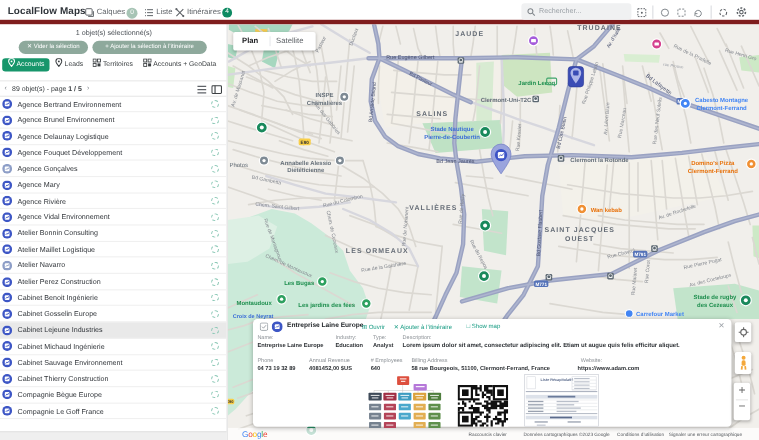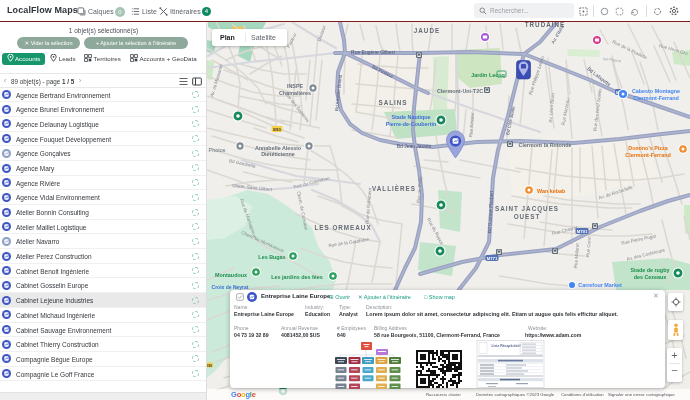--- a/index.html
+++ b/index.html
@@ -1,18 +1,18 @@
 <!DOCTYPE html>
 <html><head><meta charset="utf-8">
 <style>
 *{margin:0;padding:0;box-sizing:border-box}
 body{font-family:"Liberation Sans",sans-serif}
 .page{position:relative;width:690px;height:400px;overflow:hidden;background:#fff;font-family:"Liberation Sans",sans-serif}
 .abs{position:absolute}
-.hdr{position:absolute;left:0;top:0;width:690px;height:22px;background:#fff;border-bottom:1px solid #7f1d1d;z-index:30}
+.hdr{position:absolute;left:0;top:0;width:690px;height:22px;background:#fff;border-bottom:4px solid #7f1d1d;z-index:30}
 .logo{position:absolute;left:7px;top:5px;font-size:9px;font-weight:600;color:#2f343a;letter-spacing:.1px}
 .hnav{position:absolute;top:0;height:22px;display:flex;align-items:center;color:#5f6368;font-size:7px}
 .badge{display:inline-block;border-radius:50%;color:#fff;text-align:center;font-size:6px}
 .srch{position:absolute;left:474px;top:3px;width:100px;height:15px;background:#f0f1f2;border-radius:3px;color:#9aa0a6;font-size:6.5px;line-height:15px;padding-left:16px}
 .sb{position:absolute;left:0;top:22px;width:207px;height:378px;background:#fff;border-right:1px solid #ddd;z-index:20}
 .selinfo{position:absolute;left:0;top:5px;width:207px;text-align:center;font-size:6.5px;color:#4a4f55}
 .pill{position:absolute;top:15px;height:12px;border-radius:6px;background:#8ea99c;color:#fff;font-size:5.5px;line-height:12px;text-align:center}
 .tabs{position:absolute;left:0;top:31px;width:207px;height:13px}
 .tabact{position:absolute;left:2px;top:0;width:43px;height:12px;background:#17966b;border-radius:3px;color:#fff;font-size:6.2px;line-height:12px;text-align:center}
 .tabtxt{position:absolute;top:0;height:12px;font-size:6.2px;line-height:12px;color:#3c4043}
@@ -532,21 +532,21 @@
         <rect x="2.2" y="4.6" width="3.6" height="5" rx="1.4" fill="#f4a83b"></rect>
         <path d="M2.6,9.8 L2.2,13 M5.4,9.8 L5.8,13" stroke="#f4a83b" stroke-width="1.6"></path>
       </svg>
     </div>
 <div class="mapctl" style="left:667px;top:348px;width:15px;height:34px;color:#666;font-size:11px;text-align:center">
       <div style="height:15px;line-height:15px">+</div>
       <div style="height:1px;background:#e6e6e6;margin:0 2px"></div>
       <div style="height:14px;line-height:12px">−</div>
     </div>
 <div class="attr">
-<span style="position:absolute;left:24px;top:1px;font-size:7.5px;font-weight:700;letter-spacing:-0.2px"><span style="color:#4285f4">G</span><span style="color:#ea4335">o</span><span style="color:#fbbc05">o</span><span style="color:#4285f4">g</span><span style="color:#34a853">l</span><span style="color:#ea4335">e</span></span>
+<span style="position:absolute;left:13px;top:1px;font-size:7.5px;font-weight:400;letter-spacing:-0.2px"><span style="color:#4285f4">G</span><span style="color:#ea4335">o</span><span style="color:#fbbc05">o</span><span style="color:#4285f4">g</span><span style="color:#34a853">l</span><span style="color:#ea4335">e</span></span>
 <span style="position:absolute;left:219px;top:3px">Raccourcis clavier</span>
 <span style="position:absolute;left:269px;top:3px">Données cartographiques ©2023 Google</span>
 <span style="position:absolute;left:354px;top:3px">Conditions d’utilisation</span>
 <span style="position:absolute;left:401px;top:3px">Signaler une erreur cartographique</span>
 </div>
 <div class="hdr">
 <div class="logo">LocalFlow Maps</div>
 <svg class="abs" style="left:77px;top:7px" width="9" height="9" viewBox="0 0 10 10">
         <rect x="1" y="1" width="6.5" height="6.5" rx="1" fill="none" stroke="#5f6368" stroke-width="1"></rect>
         <path d="M3.5,8.8 h5.3 V3.5" fill="none" stroke="#5f6368" stroke-width="1"></path>

